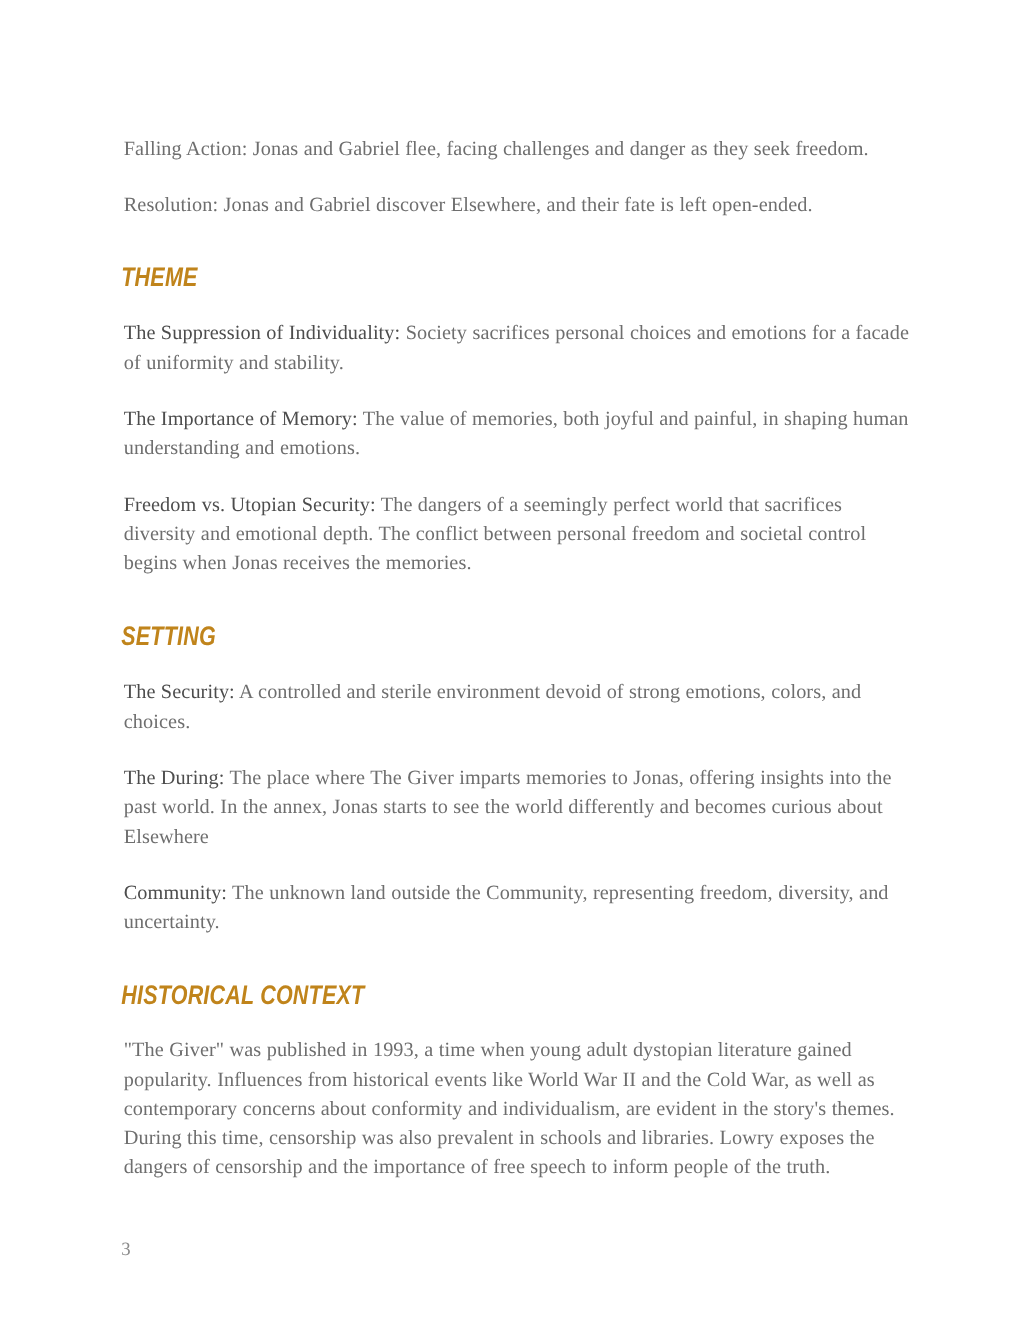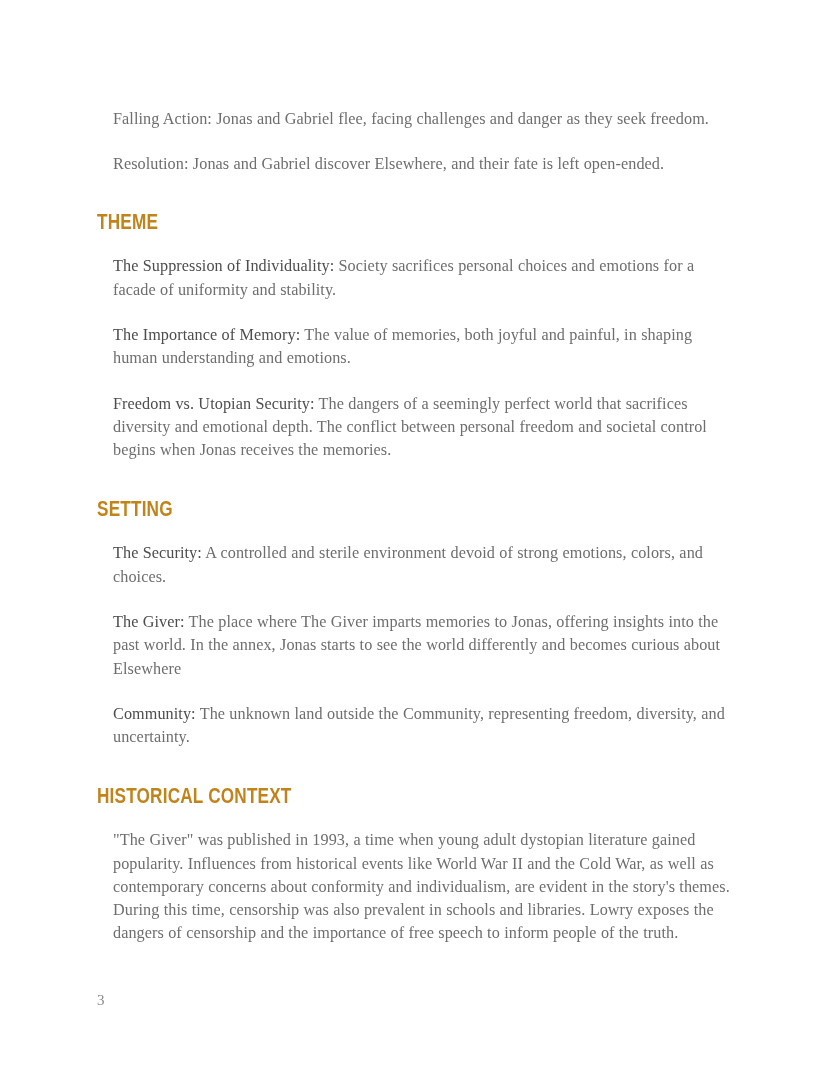--- a/index.html
+++ b/index.html
@@ -25,21 +25,21 @@
   }
 
   .content {
     position: absolute;
     left: 97px;
     top: 108px;
     width: 634px;
   }
 
   p.body-text {
-    margin: 0 0 22px 16px;
+    margin: 0 0 22px 2px;
     font-size: 16.2px;
     line-height: 1.44;
     color: #6e6e6e;
     text-align: left;
     letter-spacing: 0.005em;
     word-spacing: 0.01em;
   }
 
   p.body-text .lead {
     font-weight: normal;
@@ -57,20 +57,21 @@
     text-transform: uppercase;
     line-height: 1.1;
     transform: scaleX(0.80);
     transform-origin: left center;
     white-space: nowrap;
   }
 
   .heading-block {
     margin: 0 0 21px 0;
     padding-top: 13px;
+    font-style: italic;
   }
 
   .heading-block.first {
     padding-top: 12px;
   }
 
   .page-number {
     position: absolute;
     left: 97px;
     top: 993px;
@@ -112,21 +113,21 @@
     </div>
 
     <div class="heading-block">
       <h2 class="section-heading">SETTING</h2>
     </div>
     <div>
       <p class="body-text">
         <span class="lead">The Security:</span><span> A controlled and sterile environment devoid of strong emotions, colors, and choices.</span>
       </p>
       <p class="body-text">
-        <span class="lead">The Giver:</span><span> The place where The Giver imparts memories to Jonas, offering insights into the past world. In the annex, Jonas starts to see the world differently and becomes curious about Elsewhere</span>
+        <span class="lead">The During:</span><span> The place where The Giver imparts memories to Jonas, offering insights into the past world. In the annex, Jonas starts to see the world differently and becomes curious about Elsewhere</span>
       </p>
       <p class="body-text">
         <span class="lead">Community:</span><span> The unknown land outside the Community, representing freedom, diversity, and uncertainty.</span>
       </p>
     </div>
 
     <div class="heading-block">
       <h2 class="section-heading">HISTORICAL CONTEXT</h2>
     </div>
     <div>

